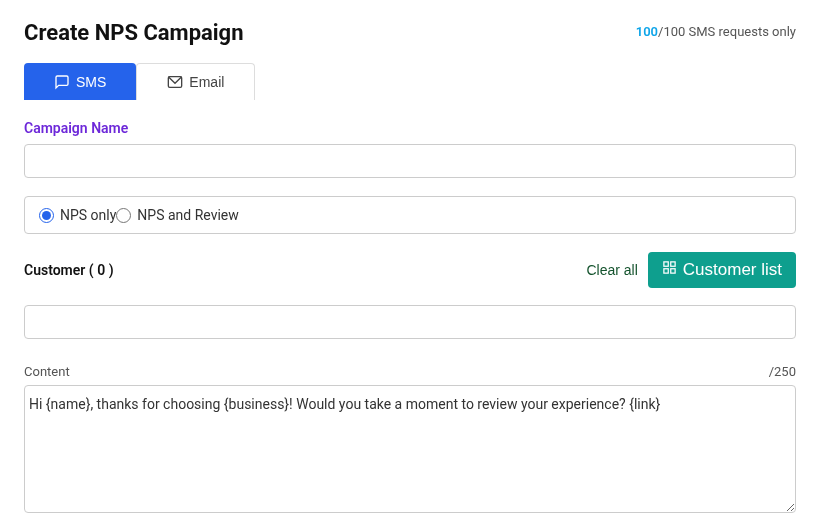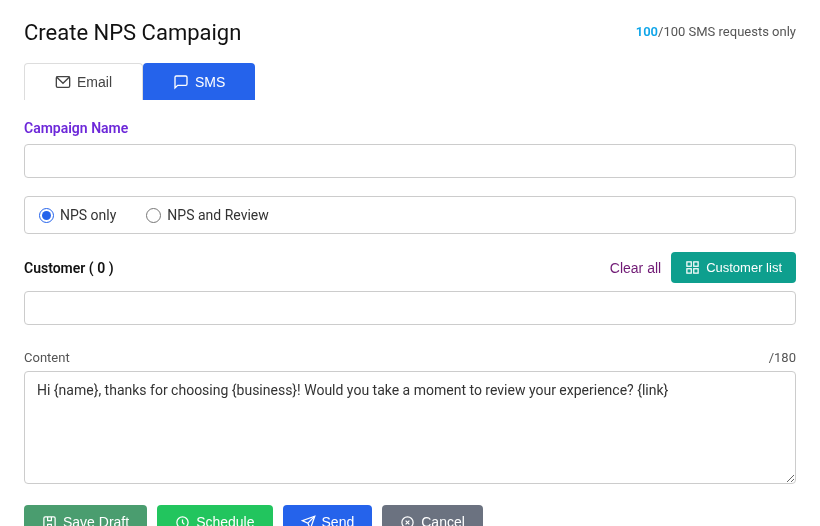--- a/index.html
+++ b/index.html
@@ -15,21 +15,21 @@
 
     .page-header {
       display: flex;
       justify-content: space-between;
       align-items: flex-start;
       margin-bottom: 18px;
     }
 
     .page-title {
       font-size: 22px;
-      font-weight: 400;
+      font-weight: 700;
       color: #111;
     }
 
     .sms-requests {
       font-size: 13px;
       color: #555;
       margin-top: 4px;
     }
 
     .sms-requests span.count {
@@ -87,21 +87,20 @@
       color: #333;
       outline: none;
       margin-bottom: 18px;
     }
 
     .preference-box {
       border: 1px solid #ccc;
       border-radius: 4px;
       padding: 10px 14px;
       display: flex;
-      gap: 30px;
       margin-bottom: 18px;
     }
 
     .radio-option {
       display: flex;
       align-items: center;
       gap: 6px;
       font-size: 14px;
       color: #333;
       cursor: pointer;
@@ -110,54 +109,54 @@
     .radio-option input[type="radio"] {
       accent-color: #2563eb;
       width: 15px;
       height: 15px;
     }
 
     .customer-header {
       display: flex;
       justify-content: space-between;
       align-items: center;
-      margin-bottom: 8px;
+      margin-bottom: 17px;
     }
 
     .customer-title {
       font-size: 14px;
       font-weight: 600;
       color: #111;
     }
 
     .customer-actions {
       display: flex;
       align-items: center;
       gap: 10px;
     }
 
     .clear-all-btn {
       background: none;
       border: none;
-      color: #701a75;
+      color: #14532d;
       font-size: 14px;
       cursor: pointer;
       padding: 0;
     }
 
     .customer-list-btn {
       display: flex;
-      align-items: center;
+      align-items: flex-start;
       gap: 6px;
       background: #0e9f8e;
       color: #fff;
       border: none;
       border-radius: 4px;
       padding: 8px 14px;
-      font-size: 13px;
+      font-size: 17px;
       font-weight: 500;
       cursor: pointer;
     }
 
     .customer-list-btn svg {
       width: 15px;
       height: 15px;
     }
 
     .customer-search {
@@ -186,26 +185,26 @@
 
     .content-counter {
       font-size: 13px;
       color: #555;
     }
 
     .content-textarea {
       width: 100%;
       border: 1px solid #ccc;
       border-radius: 4px;
-      padding: 10px 12px;
+      padding: 10px 4px;
       font-size: 14px;
       color: #333;
       outline: none;
       resize: vertical;
-      height: 113px;
+      height: 128px;
       margin-bottom: 18px;
       font-family: inherit;
     }
 
     .footer-actions {
       display: flex;
       gap: 10px;
     }
 
     .footer-btn {
@@ -252,32 +251,32 @@
 
 <div class="page-header">
   <h1 class="page-title">Create NPS Campaign</h1>
   <div class="sms-requests">
     <span class="count">100</span><span>/</span><span>100</span>
     <span>SMS requests only</span>
   </div>
 </div>
 
 <div class="tab-row">
+  <button class="tab-btn active">
+    <svg viewBox="0 0 24 24" fill="none" stroke="currentColor" stroke-width="2">
+      <path d="M21 15a2 2 0 0 1-2 2H7l-4 4V5a2 2 0 0 1 2-2h14a2 2 0 0 1 2 2z"></path>
+    </svg>
+    <span>SMS</span>
+  </button>
   <button class="tab-btn inactive">
     <svg viewBox="0 0 24 24" fill="none" stroke="currentColor" stroke-width="2">
       <rect x="2" y="4" width="20" height="16" rx="2"></rect>
       <polyline points="2,4 12,14 22,4"></polyline>
     </svg>
     <span>Email</span>
-  </button>
-  <button class="tab-btn active">
-    <svg viewBox="0 0 24 24" fill="none" stroke="currentColor" stroke-width="2">
-      <path d="M21 15a2 2 0 0 1-2 2H7l-4 4V5a2 2 0 0 1 2-2h14a2 2 0 0 1 2 2z"></path>
-    </svg>
-    <span>SMS</span>
   </button>
 </div>
 
 <div>
   <div class="section-label">Campaign Name</div>
   <input type="text" class="text-input" value="" placeholder="" style="">
 </div>
 
 <div>
   <div class="preference-box">
@@ -304,21 +303,21 @@
         <rect x="14" y="14" width="7" height="7"></rect>
       </svg>
       <span>Customer list</span>
     </button>
   </div>
 </div>
 <input type="text" class="customer-search" value="" placeholder="" style="">
 
 <div class="content-header">
   <span class="content-label">Content</span>
-  <span class="content-counter">/180</span>
+  <span class="content-counter">/250</span>
 </div>
 <textarea class="content-textarea" style="">Hi {name}, thanks for choosing {business}! Would you take a moment to review your experience? {link}</textarea>
 
 <div class="footer-actions">
   <button class="footer-btn btn-save-draft">
     <svg viewBox="0 0 24 24" fill="none" stroke="currentColor" stroke-width="2">
       <rect x="3" y="3" width="18" height="18" rx="2"></rect>
       <polyline points="9,3 9,9 15,9 15,3"></polyline>
       <polyline points="9,21 9,15 15,15 15,21"></polyline>
     </svg>

